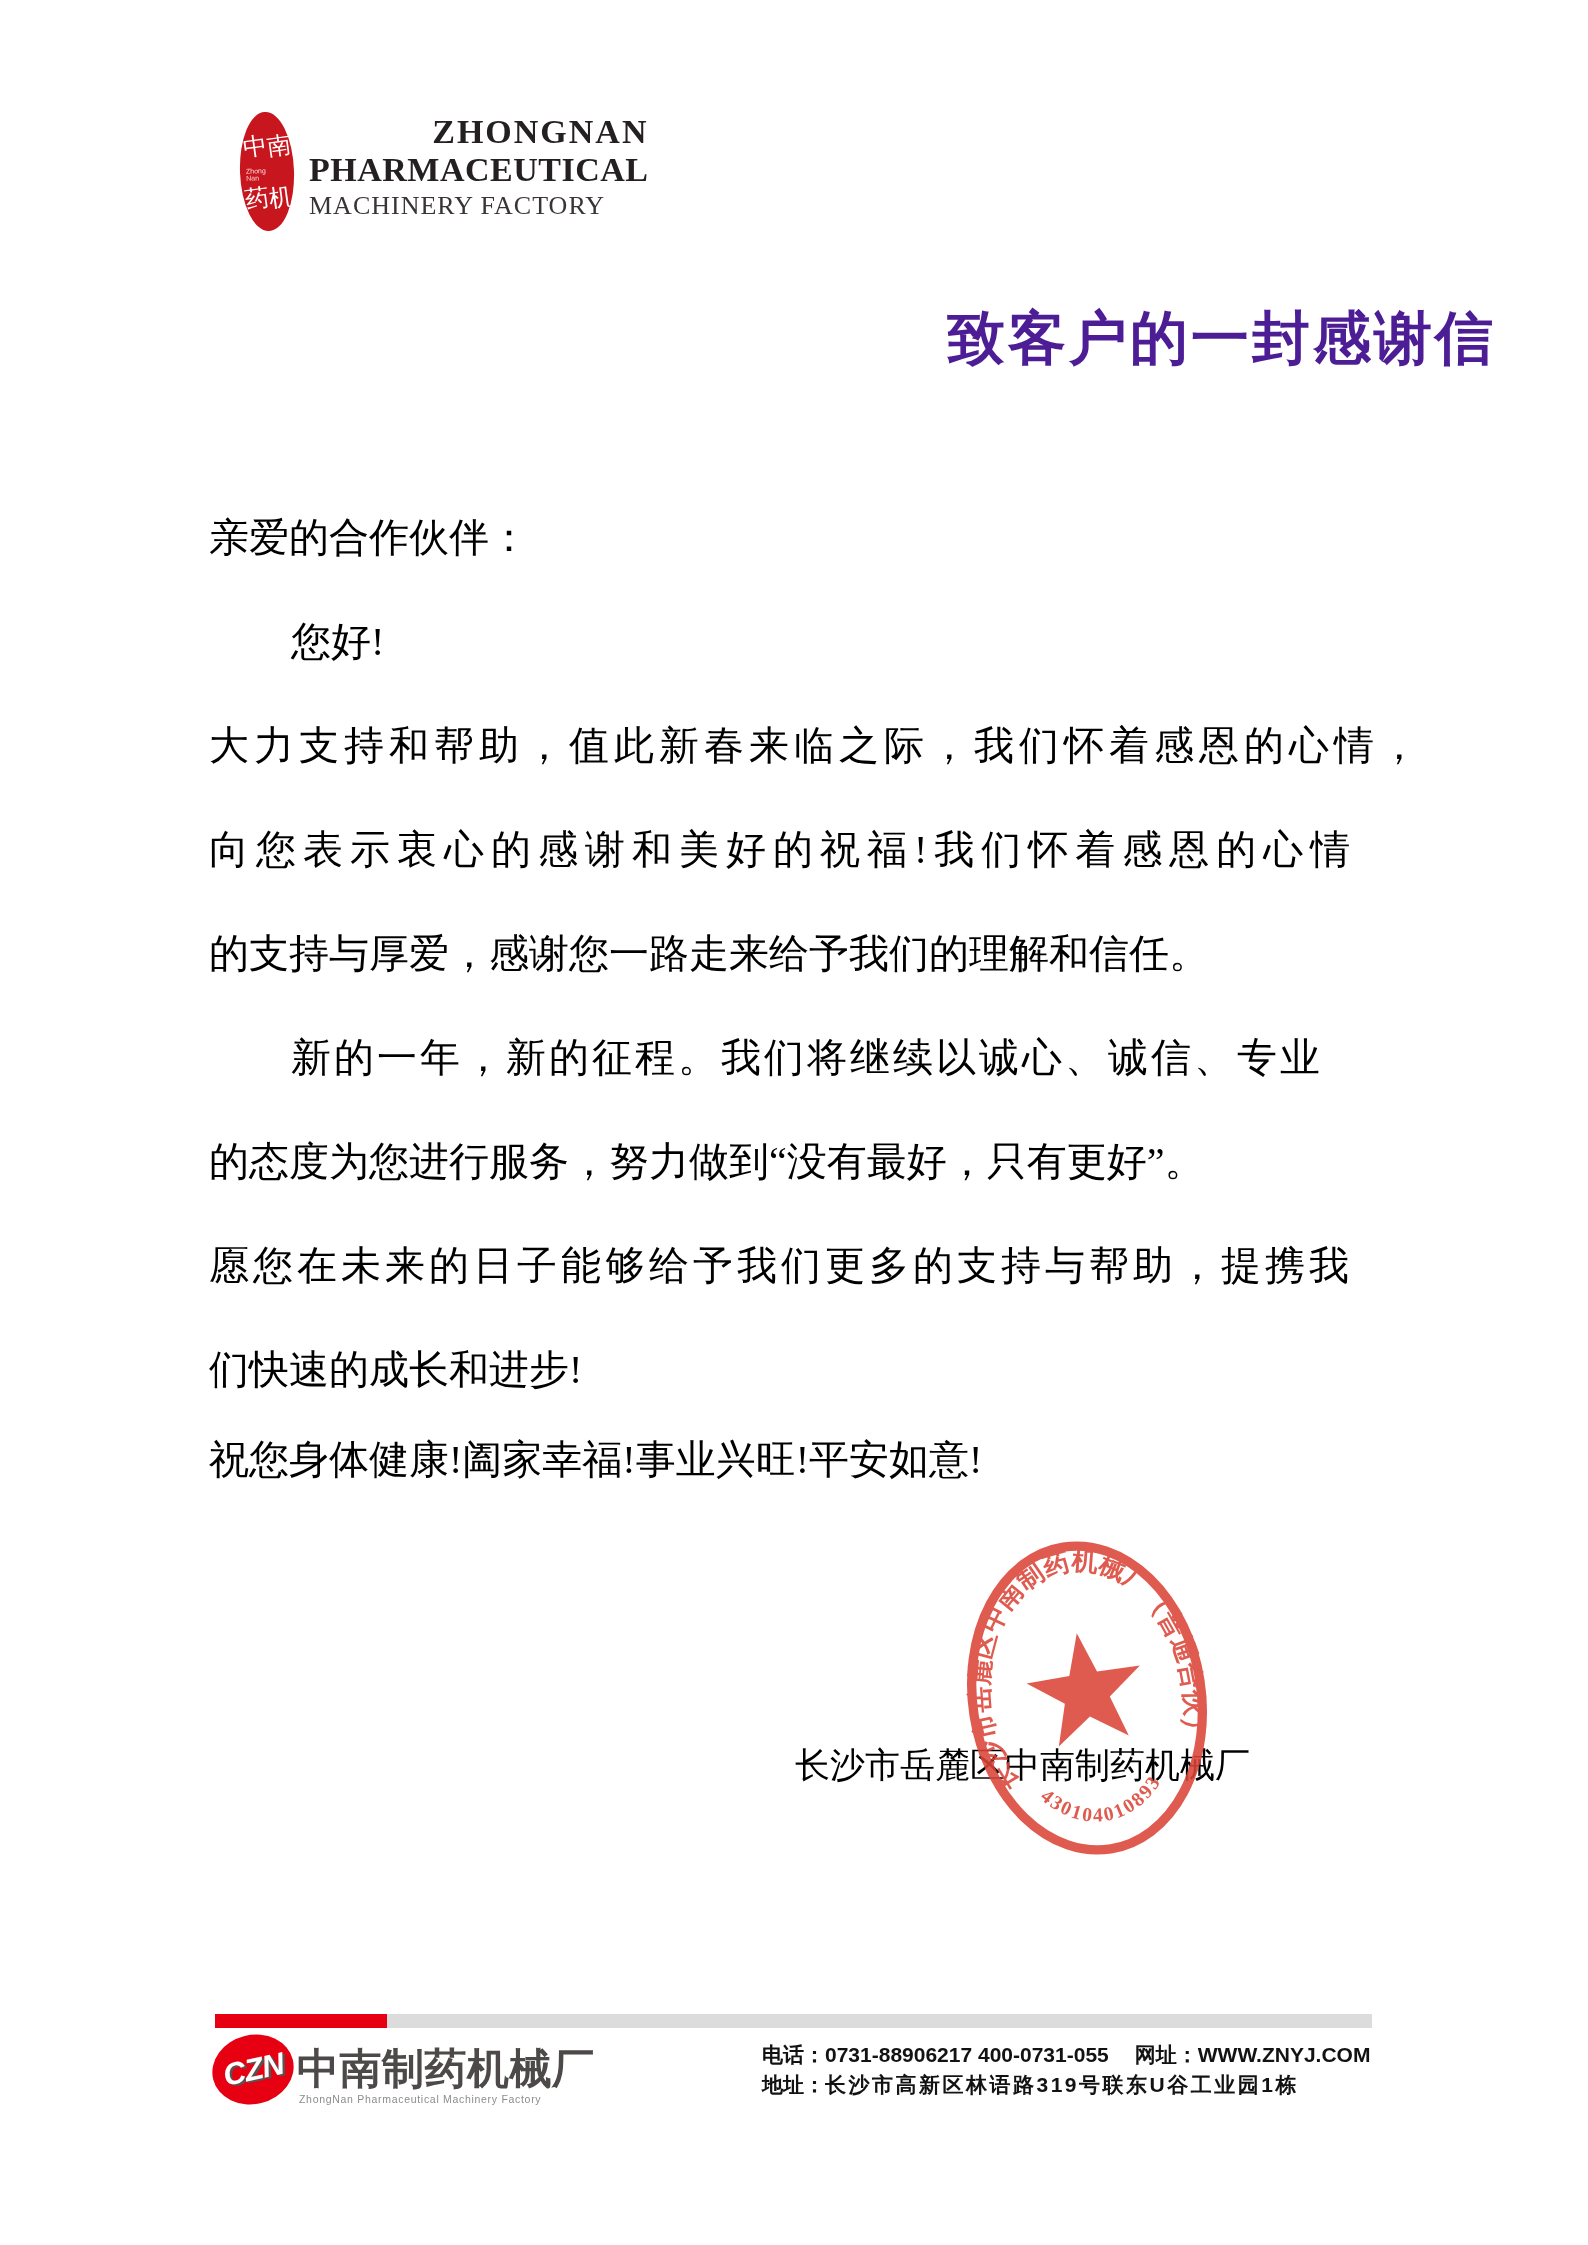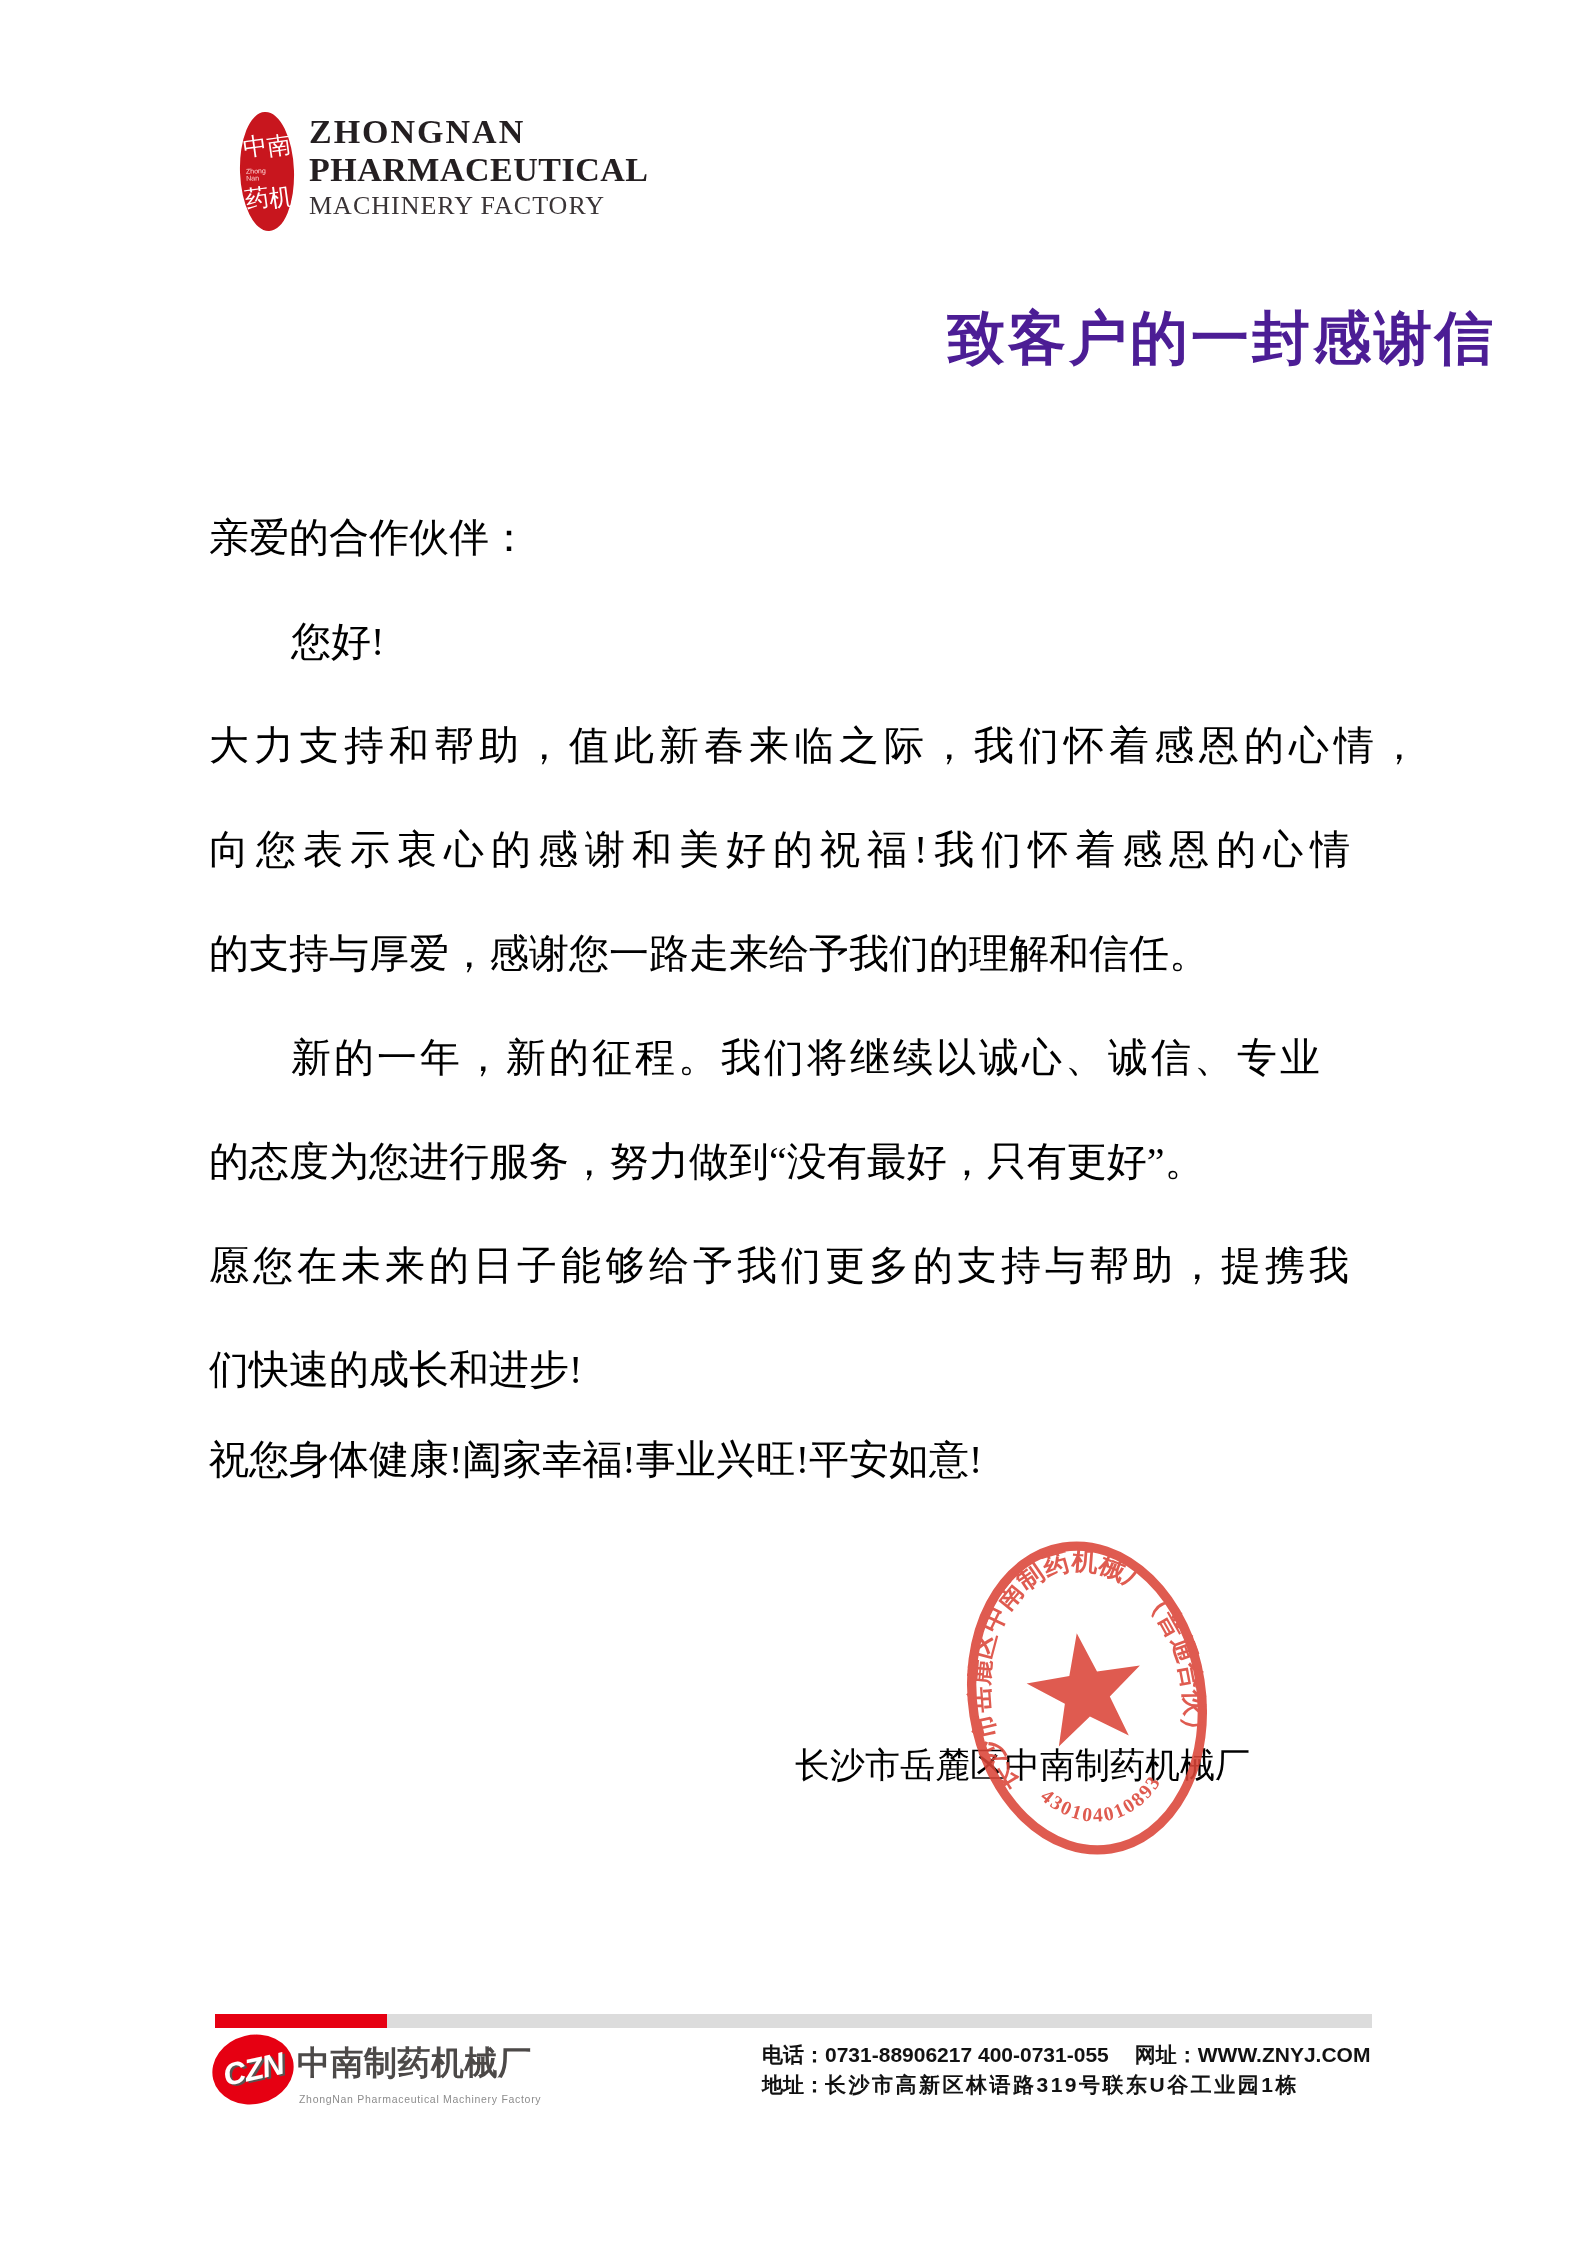--- a/index.html
+++ b/index.html
@@ -28,21 +28,21 @@
     color:#fff; font-size:24px; line-height:1;
     font-family:"Liberation Serif", serif;
   }
   .seal-grid span { display:flex; align-items:center; justify-content:center; transform:rotate(-6deg); }
   .seal-sub {
     position:absolute; left:6px; top:55px;
     font-size:7px; color:#ffd9d9; line-height:7px; width:30px;
     font-family:"Liberation Sans", sans-serif;
   }
   .header-text { margin-left:15px; color:#241f21; padding-top:1px; }
-  .ht1 { font-size:34px; font-weight:bold; letter-spacing:2px; line-height:38px; }
+  .ht1 { font-size:34px; font-weight:bold; letter-spacing:2px; line-height:38px;text-align:right; }
   .ht2 { font-size:34px; font-weight:bold; letter-spacing:0.5px; line-height:38px; }
   .ht3 { font-size:26px; font-weight:normal; letter-spacing:1px; line-height:34px; color:#3a3436; }
 
   
   .title {
     position:absolute; top:300px; left:0; width:1496px;
     text-align:right;
     font-family:"Liberation Sans", sans-serif;
     font-weight:900; font-size:58px; letter-spacing:3px;
     color:#4c1d95;
@@ -84,21 +84,21 @@
   }
   .footer-logo span {
     font-family:"Liberation Sans", sans-serif;
     font-style:italic; font-weight:900; font-size:31px; letter-spacing:-1px;
     color:#ffffff; text-shadow:2px 2px 0 #5a5251;
     transform:rotate(2deg);
   }
   .footer-company-cn {
     position:absolute; left:297px; top:2041px;
     font-family:"Liberation Sans", sans-serif;
-    font-size:33px; font-weight:600; color:#4c4948; letter-spacing:0.5px; white-space:nowrap;
+    font-size:42px; font-weight:600; color:#4c4948; letter-spacing:0.5px; white-space:nowrap;
   }
   .footer-company-en {
     position:absolute; left:299px; top:2093px;
     font-family:"Liberation Sans", sans-serif;
     font-size:10.5px; color:#8c8c8c; letter-spacing:0.7px; white-space:nowrap;
   }
   .footer-contact {
     position:absolute; left:762px; top:2040px;
     font-family:"Liberation Sans", sans-serif;
     font-size:21px; font-weight:bold; color:#121212; line-height:30px; white-space:nowrap;

